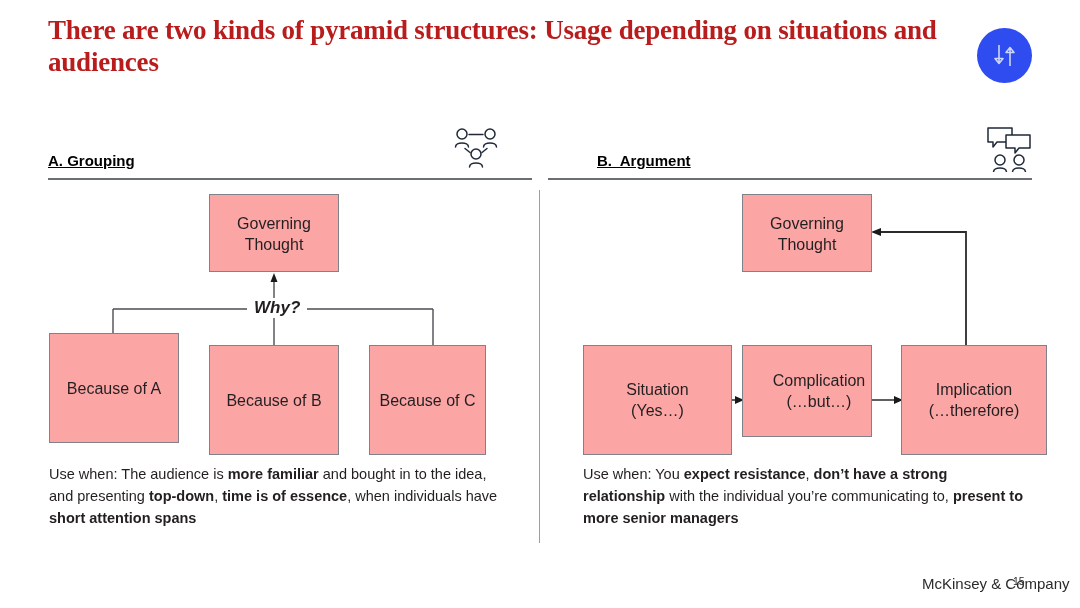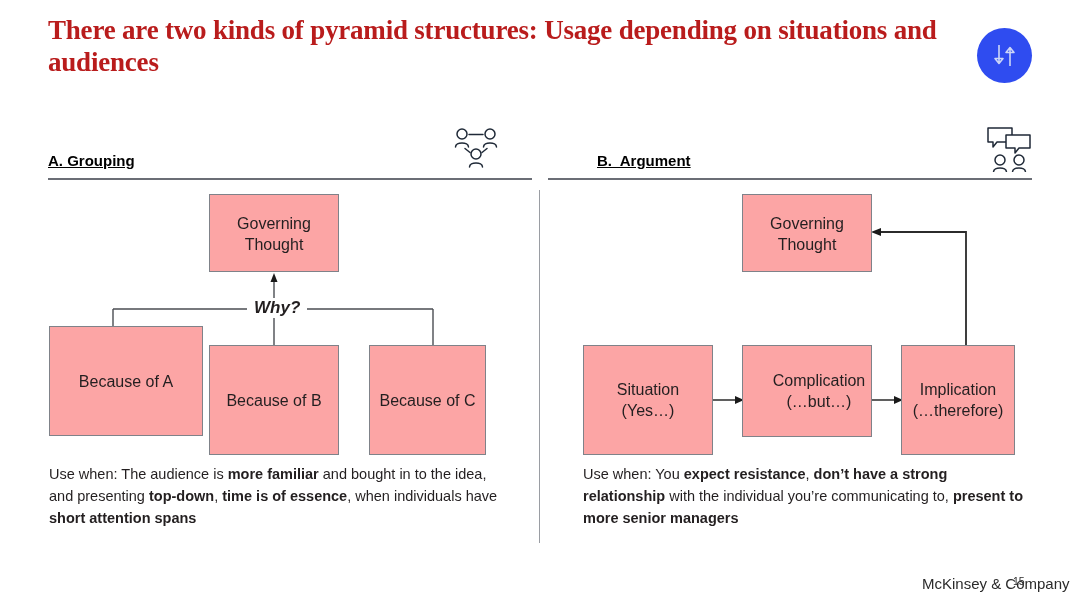--- a/index.html
+++ b/index.html
@@ -99,29 +99,29 @@
     justify-content: center;
     text-align: center;
     font-size: 16px;
     line-height: 21px;
     color: #231f20;
   }
   .node-box.top-node { align-items: flex-start; padding-top: 18px; }
 
   
   #box-gov-a    { left: 209px; top: 194px;  width: 130px; height: 78px; }
-  #box-because-a{ left: 49px;  top: 326px;  width: 154px; height: 110px; }
+  #box-because-a{ left: 49px;  top: 333px;  width: 130px; height: 110px; }
   #box-because-b{ left: 209px; top: 345px;  width: 130px; height: 110px; text-align: right; }
   #box-because-c{ left: 369px; top: 345px;  width: 117px; height: 110px; }
 
   
   #box-gov-b      { left: 742px; top: 194px; width: 130px; height: 78px; }
-  #box-situation  { left: 583px; top: 345px; width: 130px; height: 110px; }
+  #box-situation  { left: 583px; top: 345px; width: 149px; height: 110px; }
   #box-complication{left: 742px; top: 345px; width: 130px; height: 92px; padding-left: 24px; }
-  #box-implication{ left: 901px; top: 345px; width: 114px; height: 110px; }
+  #box-implication{ left: 901px; top: 345px; width: 146px; height: 110px; }
 
   
   #why-label {
     position: absolute;
     left: 247px;
     top: 298px;
     font-size: 17px;
     font-weight: bold;
     font-style: italic;
     background: #ffffff;

